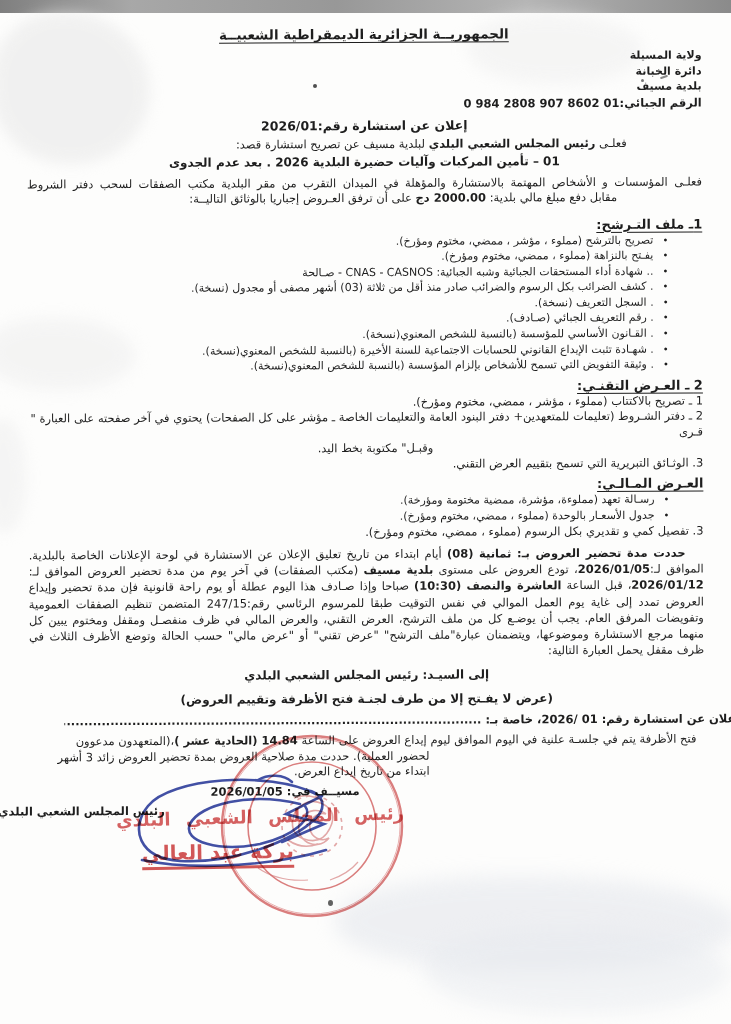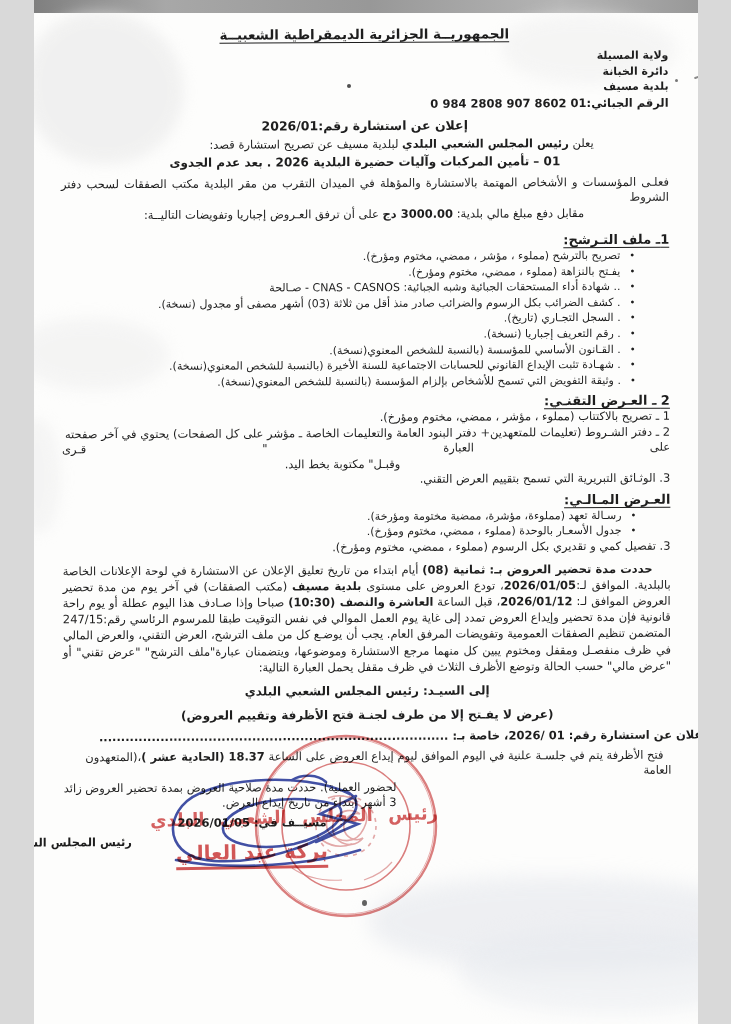--- a/index.html
+++ b/index.html
@@ -1,16 +1,16 @@
 <!DOCTYPE html>
 <html lang="ar"><head>
 <meta charset="utf-8">
 <style>
   html,body{margin:0;padding:0;background:#d9d9d9;}
-  .page{position:relative;width:664px;height:1024px;margin:0 auto;background:#fdfdfc;
+  .page{position:relative;width:731px;height:1024px;margin:0 auto;background:#fdfdfc;
         overflow:hidden;font-family:"DejaVu Sans",sans-serif;color:#1e1e1e;direction:rtl;}
   .content{position:absolute;top:0;right:0;left:0;padding:0 28px;transform:rotate(-0.25deg);}
   .b, .bold{font-weight:bold;}
   .u{text-decoration:underline;text-underline-offset:3px;}
 
   .republic{margin-top:26px;font-size:13.5px;line-height:17px;font-weight:bold;text-align:center;}
   .authority{margin-top:6px;text-align:right;font-weight:bold;font-size:11px;line-height:15.5px;}
   .authority .tax{font-size:11.5px;line-height:16px;}
   .announce{margin-top:5px;font-size:12.5px;line-height:17px;font-weight:bold;text-align:center;}
   .intro{margin-top:3px;font-size:11.5px;line-height:15px;text-indent:75px;text-align:right;}
@@ -88,35 +88,35 @@
 
     <div class="authority">
       <div>ولاية المسيلة</div>
       <div>دائرة الخبانة</div>
       <div>بلدية مسيف</div>
       <div class="tax">الرقم الجبائي:01 8602 907 2808 984 0</div>
     </div>
 
     <div class="announce">إعلان عن استشارة رقم:2026/01</div>
 
-    <div class="intro"><span>يعلن </span><span class="b">رئيس المجلس الشعبي البلدي</span><span>  لبلدية مسيف عن تصريح استشارة قصد:</span></div>
+    <div class="intro"><span>فعلـى </span><span class="b">رئيس المجلس الشعبي البلدي</span><span>  لبلدية مسيف عن تصريح استشارة قصد:</span></div>
 
     <div class="subject">01 – تأمين المركبات وآليات حضيرة البلدية 2026 . بعد عدم الجدوى</div>
 
     <div class="line fill preamble1">فعلـى المؤسسات و الأشخاص المهتمة بالاستشارة والمؤهلة في الميدان التقرب من مقر البلدية مكتب الصفقات لسحب دفتر الشروط</div>
-    <div class="line preamble2"><span>مقابل دفع  مبلغ مالي بلدية: </span><span class="b">3000.00 دج</span><span> على أن ترفق العـروض إجباريا وتفويضات التاليــة:</span></div>
+    <div class="line preamble2"><span>مقابل دفع  مبلغ مالي بلدية: </span><span class="b">2000.00 دج</span><span> على أن ترفق العـروض إجباريا بالوثائق التاليــة:</span></div>
 
     <div class="sec-h">1ـ ملف التـرشح:</div>
     <div class="bullets">
         <div class="bullet-row"><span class="dot">•</span><span>تصريح بالترشح (مملوء ، مؤشر ، ممضي، مختوم ومؤرخ).</span></div>
         <div class="bullet-row"><span class="dot">•</span><span>يفـتح بالنزاهة (مملوء ، ممضي، مختوم ومؤرخ).</span></div>
         <div class="bullet-row"><span class="dot">•</span><span>.. شهادة أداء المستحقات الجبائية وشبه الجبائية: CNAS - CASNOS - صـالحة</span></div>
         <div class="bullet-row"><span class="dot">•</span><span>. كشف الضرائب بكل الرسوم والضرائب صادر منذ أقل من ثلاثة (03) أشهر مصفى أو مجدول (نسخة).</span></div>
-        <div class="bullet-row"><span class="dot">•</span><span>. السجل التجـاري (تاريخ).</span></div>
-        <div class="bullet-row"><span class="dot">•</span><span>. رقم التعريف إجباريا (نسخة).</span></div>
+        <div class="bullet-row"><span class="dot">•</span><span>. السجل التعريف (نسخة).</span></div>
+        <div class="bullet-row"><span class="dot">•</span><span>. رقم التعريف الجبائي (صـادف).</span></div>
         <div class="bullet-row"><span class="dot">•</span><span>. القـانون الأساسي للمؤسسة (بالنسبة للشخص المعنوي(نسخة).</span></div>
         <div class="bullet-row"><span class="dot">•</span><span>. شهـادة تثبت الإيداع القانوني للحسابات الاجتماعية للسنة الأخيرة (بالنسبة للشخص المعنوي(نسخة).</span></div>
         <div class="bullet-row"><span class="dot">•</span><span>. وثيقة التفويض التي تسمح للأشخاص بإلزام المؤسسة (بالنسبة للشخص المعنوي(نسخة).</span></div>
       </div>
 
     <div class="sec-h tight">2 ـ العـرض التقنـي:</div>
     <div class="numline">1 ـ تصريح بالاكتتاب (مملوء ، مؤشر ، ممضي، مختوم ومؤرخ).</div>
     <div class="numline fill">2 ـ دفتر الشـروط (تعليمات للمتعهدين+ دفتر البنود العامة والتعليمات الخاصة ـ مؤشر على كل الصفحات) يحتوي في آخر صفحته على العبارة " قـرى</div>
     <div class="numline cont-indent">وقبـل" مكتوبة بخط اليد.</div>
     <div class="numline">3. الوثـائق التبريرية التي تسمح بتقييم العرض التقني.</div>
@@ -128,21 +128,21 @@
       </div>
     <div class="numline">3. تفصيل كمي و تقديري بكل الرسوم (مملوء ، ممضي، مختوم ومؤرخ).</div>
 
     <div class="deadline"><span class="b">حددت مدة تحضير العروض بـ: ثمانية (08)</span><span> أيام ابتداء من تاريخ تعليق الإعلان عن الاستشارة في لوحة الإعلانات الخاصة بالبلدية. الموافق لـ:</span><span class="b">2026/01/05</span><span>، تودع العروض على مستوى </span><span class="b">بلدية مسيف</span><span> (مكتب الصفقات) في آخر يوم من مدة تحضير العروض الموافق لـ: </span><span class="b">2026/01/12</span><span>، قبل الساعة </span><span class="b">العاشرة والنصف (10:30)</span><span> صباحا وإذا صـادف هذا اليوم عطلة أو يوم راحة قانونية فإن مدة تحضير وإيداع العروض تمدد إلى غاية يوم العمل الموالي في نفس التوقيت طبقا للمرسوم الرئاسي رقم:247/15 المتضمن تنظيم الصفقات العمومية وتفويضات المرفق العام. يجب أن يوضـع كل من ملف الترشح، العرض التقني، والعرض المالي في ظرف منفصـل ومقفل ومختوم يبين كل منهما مرجع الاستشارة وموضوعها، ويتضمنان عبارة"ملف الترشح" "عرض تقني" أو "عرض مالي" حسب الحالة وتوضع الأظرف الثلاث في ظرف مقفل يحمل العبارة التالية:</span></div>
 
     <div class="addressee">إلى السيـد: رئيس المجلس الشعبي البلدي</div>
     <div class="warning">(عرض لا يفـتح إلا من طرف لجنـة فتح الأظرفة وتقييم العروض)</div>
 
     <div class="refline"><span>إعلان عن استشارة رقم: 01 /2026، خاصة بـ: </span><span>....................................................................................................</span></div>
 
-    <div class="line opening1"><span>فتح الأظرفة يتم في جلسـة علنية في اليوم الموافق ليوم إيداع العروض  على الساعة </span><span class="b">18.37 (الحادية عشر )</span><span>،(المتعهدون العامة</span></div>
+    <div class="line opening1"><span>فتح الأظرفة يتم في جلسـة علنية في اليوم الموافق ليوم إيداع العروض  على الساعة </span><span class="b">14.84 (الحادية عشر )</span><span>،(المتعهدون مدعوون</span></div>
     <div class="line opening2">لحضور العملية). حددت مدة صلاحية العروض بمدة تحضير العروض زائد 3 أشهر ابتداء من تاريخ إيداع العرض.</div>
 
     <div class="place-date">مسيــف في: 2026/01/05</div>
     <div class="signer">رئيس المجلس الشعبي البلدي</div>
   </div>
 
   <svg class="stamp-layer" style="left:90px;top:728px;" width="370" height="200" viewBox="0 0 370 200">
     <defs>
       <path id="arcP" d="M 222,22 a 76,76 0 1,1 -0.1,0"></path>
     </defs>

